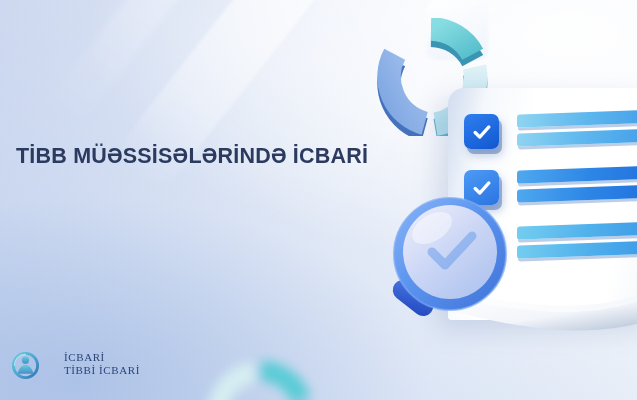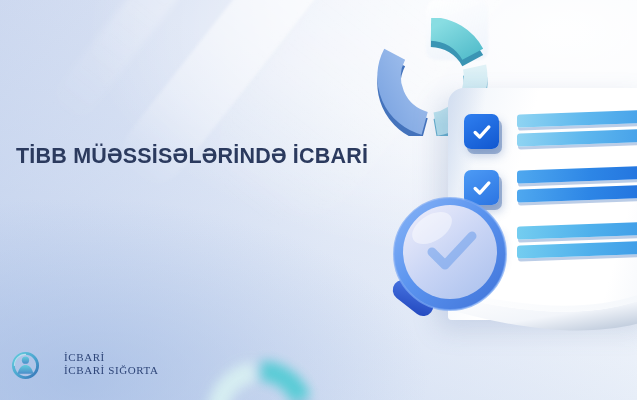--- a/index.html
+++ b/index.html
@@ -269,21 +269,21 @@
           </linearGradient>
         </defs>
         <circle cx="30" cy="30" r="25" fill="none" stroke="url(#ringg)" stroke-width="6"></circle>
         <circle cx="30" cy="19" r="7.5" fill="url(#figg)"></circle>
         <path d="M14 47 C16 34 24 29 30 29 C36 29 44 34 46 47 Z" fill="url(#figg)"></path>
         <path d="M7 30 A23 23 0 0 1 30 7" fill="none" stroke="#ffffff" stroke-width="2.2" stroke-linecap="round" opacity="0.55"></path>
       </svg>
     </span>
     <span class="logo-text">
       <span class="l1">İCBARİ</span>
-      <span class="l2">İCBARİ SIĞORTA</span>
+      <span class="l2">TİBBİ İCBARİ</span>
     </span>
   </div>
 
   <div class="illo">
 
     <div class="donut-ghost">
       <svg width="112" height="112" viewBox="0 0 120 120" xmlns="http://www.w3.org/2000/svg">
         <g fill="none" stroke-width="22">
           <path d="M60 14 A46 46 0 0 1 103 45" stroke="#51cbd4"></path>
           <path d="M101 52 A46 46 0 0 1 38 101" stroke="#5d92c6"></path>

